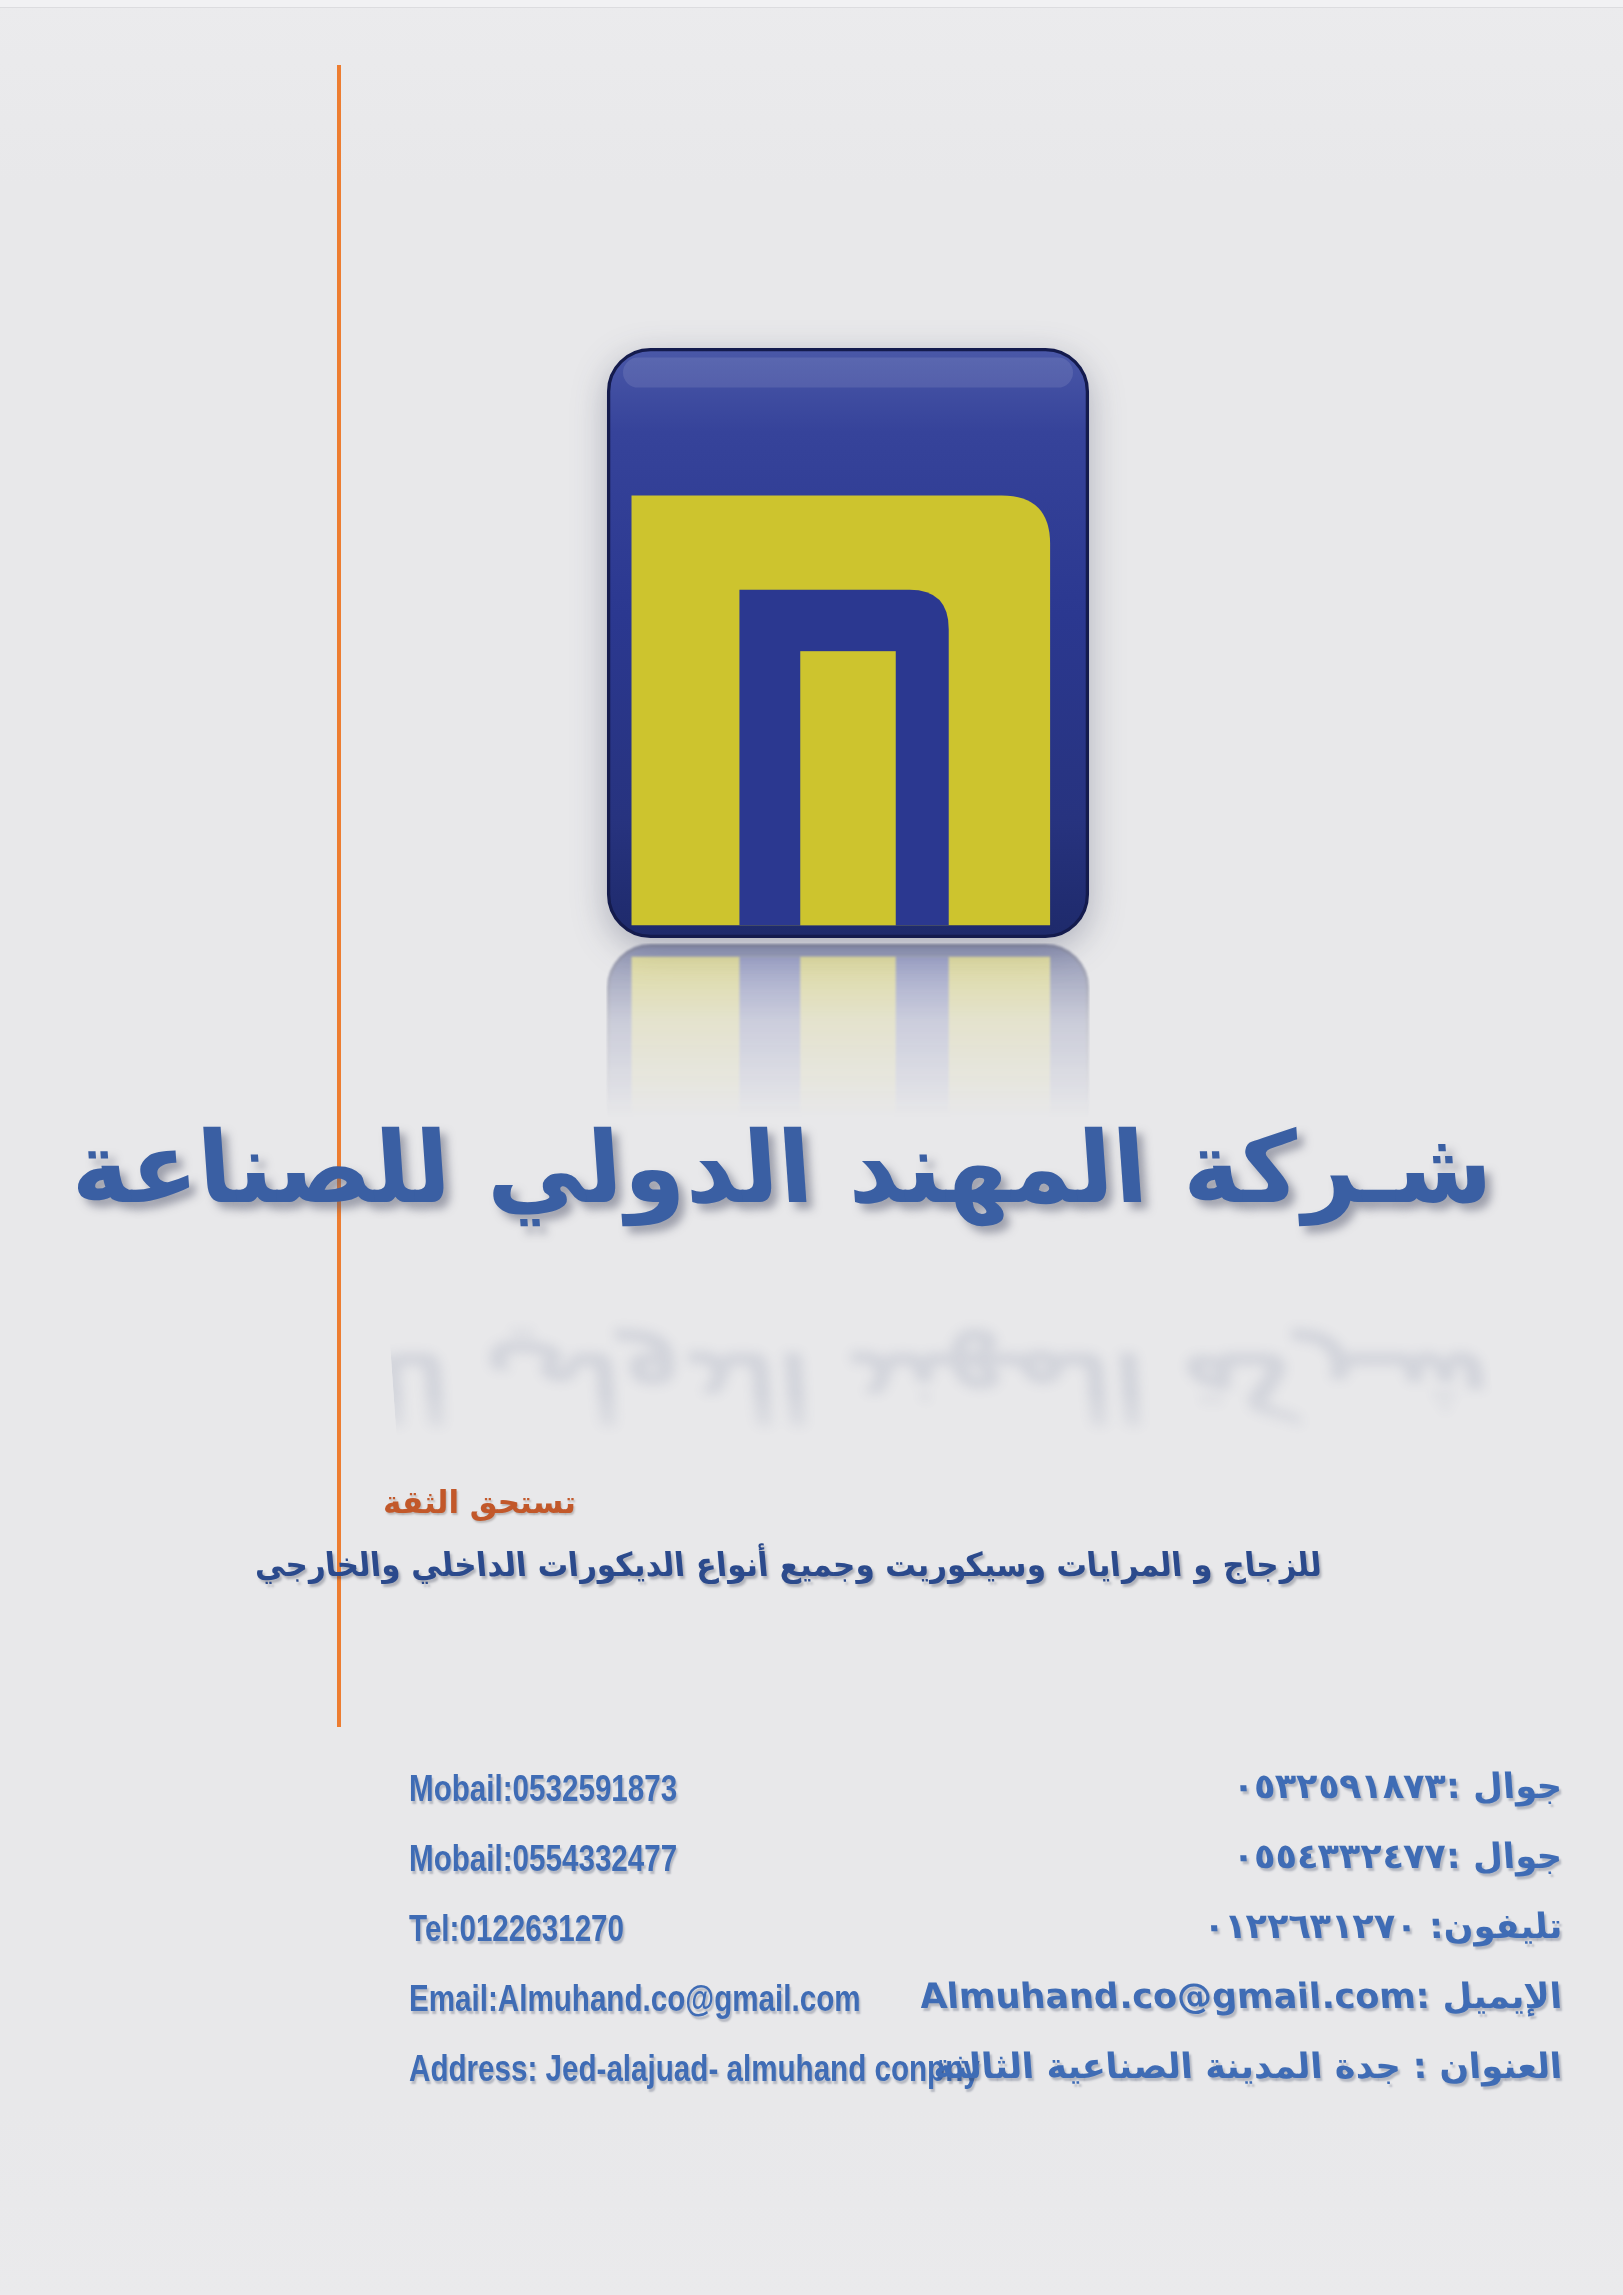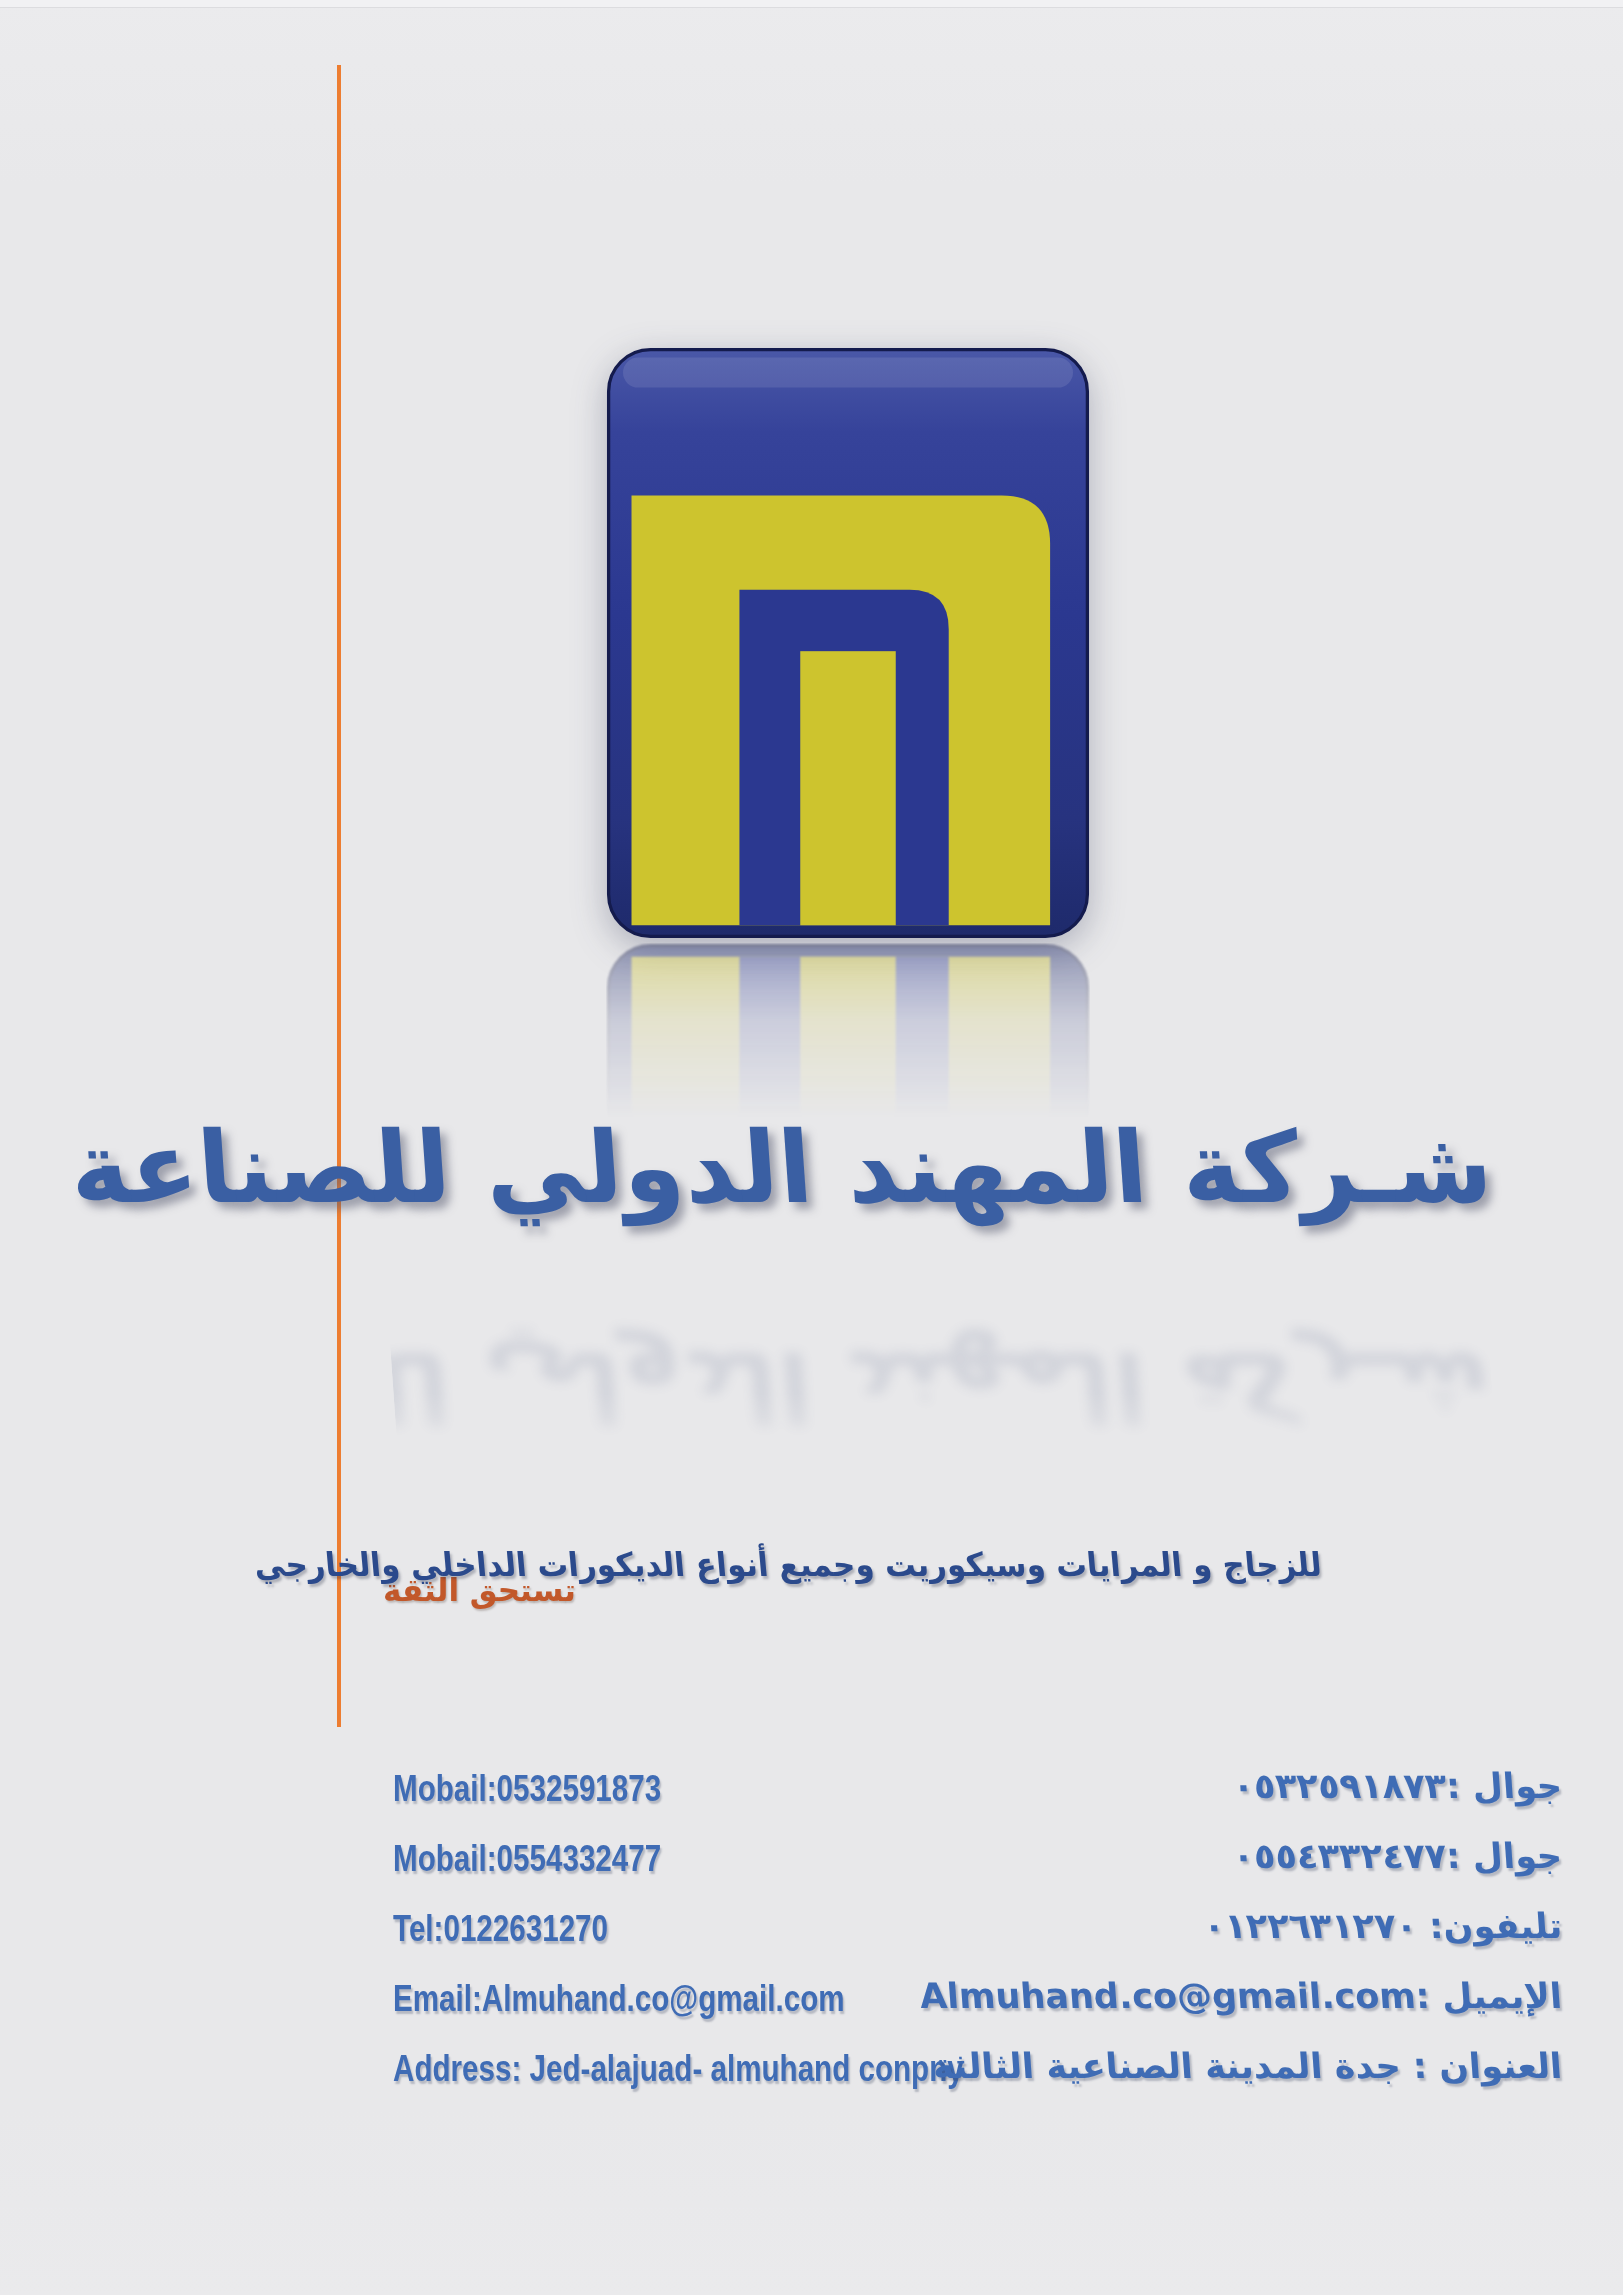--- a/index.html
+++ b/index.html
@@ -27,29 +27,29 @@
   .title{position:absolute;left:393px;top:1094px;width:1099px;text-align:center;
     direction:rtl;white-space:nowrap;font-weight:bold;font-size:99px;line-height:1.5;
     color:#3A5FA3;transform:skewX(4deg);
     text-shadow:5.9px 7.2px 8.5px rgba(85,90,112,0.50);}
   .title-reflection{position:absolute;left:393px;top:1312px;width:1099px;text-align:center;
     direction:rtl;white-space:nowrap;font-weight:bold;font-size:99px;line-height:1.5;
     color:#47557d;transform:scaleY(-1) skewX(-4deg);opacity:0.13;filter:blur(5.9px);
     -webkit-mask-image:linear-gradient(to top,rgba(0,0,0,1) 55%,rgba(0,0,0,0) 100%);
     mask-image:linear-gradient(to top,rgba(0,0,0,1) 55%,rgba(0,0,0,0) 100%);}
   
-  .tagline{position:absolute;left:383px;top:1572px;direction:rtl;white-space:nowrap;
+  .tagline{position:absolute;left:383px;top:1484px;direction:rtl;white-space:nowrap;
     font-weight:bold;font-size:31px;color:#C2582A;
     text-shadow:1.3px 2px 2px rgba(60,40,30,0.25);}
   .subtitle{position:absolute;right:302px;top:1545px;direction:rtl;white-space:nowrap;
     font-weight:bold;font-size:33px;color:#2B4A8C;
     transform:skewX(5deg) scaleX(0.93);transform-origin:100% 50%;
     text-shadow:2px 2.6px 2.6px rgba(40,45,70,0.30);}
   
-  .contacts-en{position:absolute;left:393px;top:1754px;width:654px;}
+  .contacts-en{position:absolute;left:409px;top:1754px;width:654px;}
   .contacts-en p{margin:0;height:70px;line-height:70px;font-family:"Liberation Sans",sans-serif;
     font-weight:bold;font-size:37px;color:#3F6CB5;white-space:nowrap;
     transform:scaleX(0.80);transform-origin:0 50%;
     text-shadow:2px 2.6px 2px rgba(50,60,90,0.28);}
   .contacts-ar{position:absolute;right:61px;top:1751px;width:589px;text-align:right;direction:rtl;}
   .contacts-ar p{margin:0;height:70px;line-height:70px;
     font-weight:bold;font-size:35px;color:#3F6CB5;white-space:nowrap;
     transform:skewX(4deg);transform-origin:100% 50%;
     text-shadow:2px 2.6px 2px rgba(50,60,90,0.28);}
 </style>

